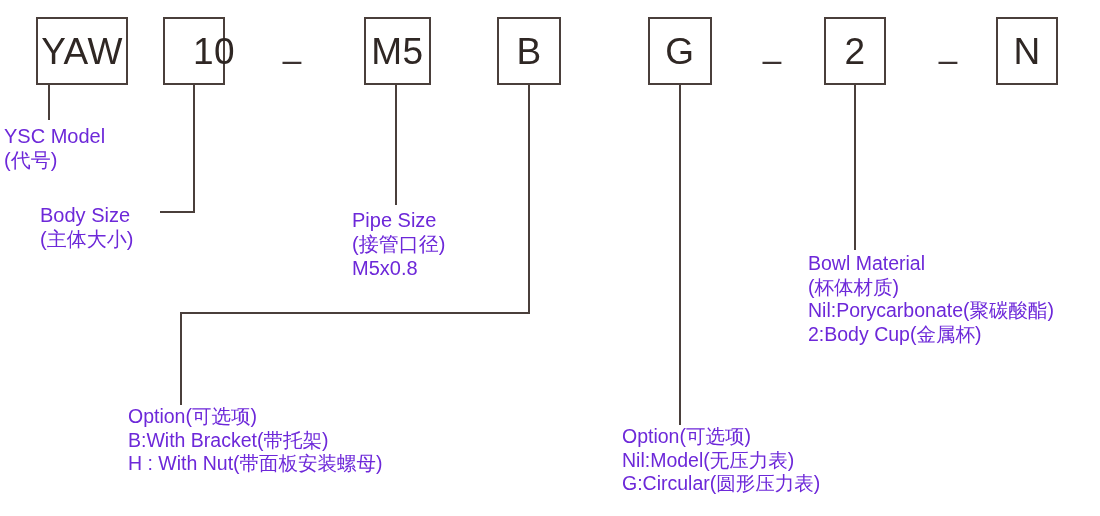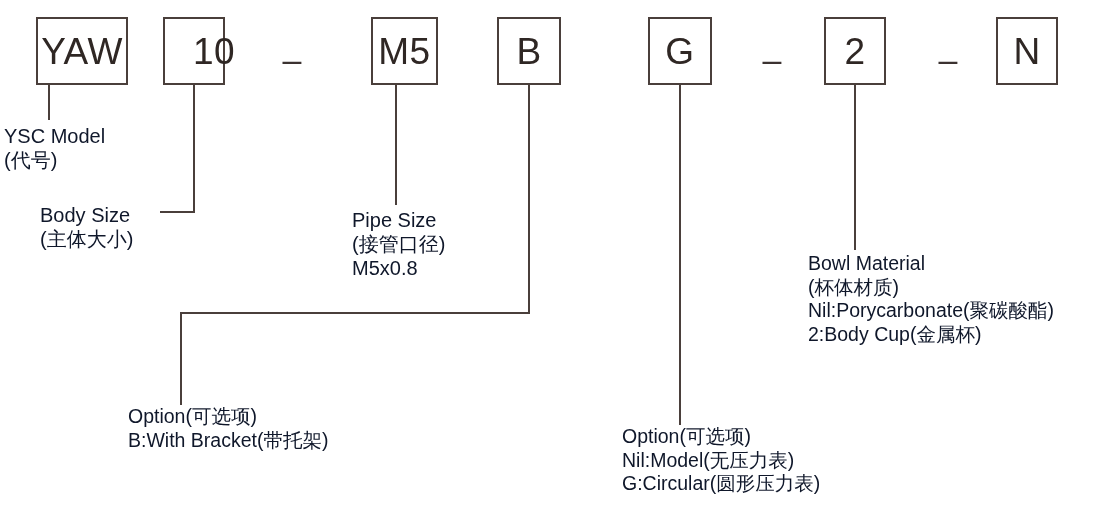--- a/index.html
+++ b/index.html
@@ -44,37 +44,37 @@
     background: #4a3f3b;
   }
   .ln-v { width: 2px; }
   .ln-h { height: 2px; }
   
   .callout {
     position: absolute;
     font-size: 20px;
     line-height: 24px;
     white-space: nowrap;
-    color: #0f172a;
+    color: #6d28d9;
   }
   .callout .line { display: block; }
   .callout.small { font-size: 19.5px; line-height: 23.5px; }
 </style>
 </head>
 <body>
 
 <div id="page">
 
   <div class="code-box" style="left:3px;  top:17px; width:92px; height:68px;margin-left:33px;">YAW</div>
 
   <div class="code-box" style="left:163px; top:17px; width:62px; height:68px;padding-left:40px;">10</div>
 
   <div class="sep" style="left:277px; top:42px;">–</div>
 
-  <div class="code-box" style="left:364px; top:17px; width:67px; height:68px;margin-left:7px;">M5</div>
+  <div class="code-box" style="left:364px; top:17px; width:67px; height:68px;">M5</div>
 
   <div class="code-box" style="left:497px; top:17px; width:64px; height:68px;">B</div>
 
   <div class="code-box" style="left:648px; top:17px; width:64px; height:68px;">G</div>
 
   <div class="sep" style="left:757px; top:42px;">–</div>
 
   <div class="code-box" style="left:824px; top:17px; width:62px; height:68px;">2</div>
 
   <div class="sep" style="left:933px; top:42px;">–</div>
@@ -115,20 +115,21 @@
   <div class="callout small" style="left:808px; top:252px;">
     <span class="line">Bowl Material</span>
     <span class="line">(杯体材质)</span>
     <span class="line">Nil:Porycarbonate(聚碳酸酯)</span>
     <span class="line">2:Body Cup(金属杯)</span>
   </div>
 
   <div class="callout small" style="left:128px; top:405px;">
     <span class="line">Option(可选项)</span>
     <span class="line">B:With Bracket(带托架)</span>
+    <span class="line">H : With Nut(带面板安装螺母)</span>
   </div>
 
   <div class="callout small" style="left:622px; top:425px;">
     <span class="line">Option(可选项)</span>
     <span class="line">Nil:Model(无压力表)</span>
     <span class="line">G:Circular(圆形压力表)</span>
   </div>
 
 </div>
 

